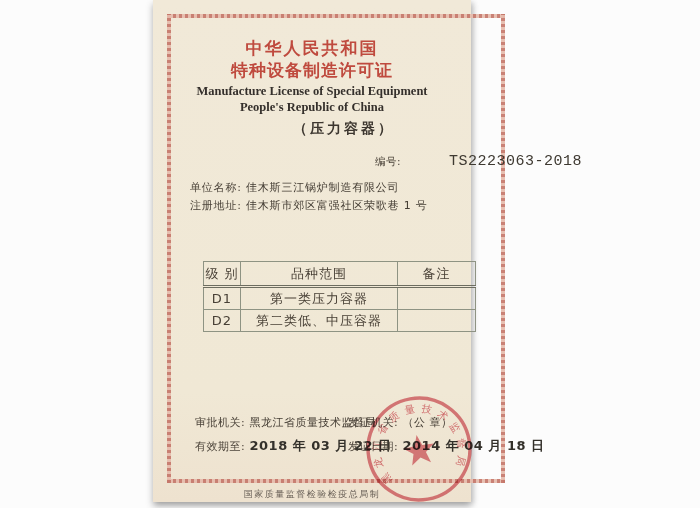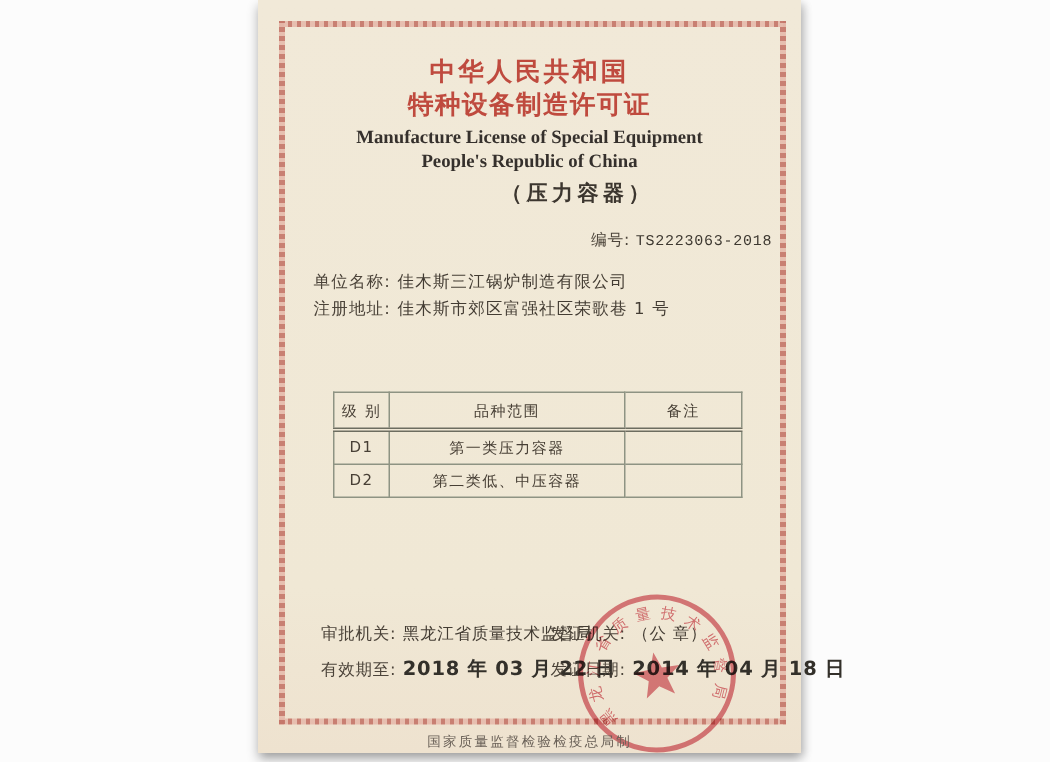--- a/index.html
+++ b/index.html
@@ -6,21 +6,21 @@
   body{
     width:700px;height:508px;
     font-family:"DejaVu Sans","Liberation Sans",sans-serif;
     background:#fcfcfc;
   }
   .stage{
     position:relative;width:700px;height:508px;overflow:hidden;
     background:#fcfcfc;
   }
   .paper{
-    position:absolute;left:172px;top:0;width:362px;height:502px;
+    position:absolute;left:153px;top:0;width:318px;height:502px;
     background:linear-gradient(180deg,var(--paper,#f1e9d8) 0%,#f0e8d5 78%,#eee2cf 100%);
     box-shadow:0 4px 7px rgba(0,0,0,.30), 3px 2px 5px rgba(0,0,0,.10);
   }
   
   .frame{position:absolute;left:14px;top:14px;width:338px;height:469px;}
   .frame .edge{position:absolute;opacity:.92;}
   .frame .bt,.frame .bb{
     left:0;width:100%;height:4px;
     background:repeating-linear-gradient(90deg,var(--border-red,#c5776a) 0 3px,#e6bbac 3px 6px);
   }
@@ -42,26 +42,26 @@
     color:#35302c;font-weight:bold;font-size:12.5px;line-height:15px;
     font-family:"Liberation Serif","DejaVu Serif",serif;
   }
   .subtitle{
     color:#3c362f;font-size:14px;font-weight:bold;letter-spacing:3px;
   }
   .lbl{color:#4c443a;}
   .val{color:#433c33;}
   .line{font-size:11px;letter-spacing:.8px;white-space:nowrap;}
   .numline{font-size:10.5px;letter-spacing:.5px;color:#4c443a;white-space:nowrap;}
-  .numline .num{font-family:"Liberation Mono","DejaVu Sans Mono",monospace;font-size:10px;color:#3e3931;}
+  .numline .num{font-family:"Liberation Mono","DejaVu Sans Mono",monospace;font-size:15px;color:#3e3931;margin-left:44px;}
   .statement{font-size:11px;color:#45403a;letter-spacing:.6px;white-space:nowrap;}
 
   table.scope{
     border-collapse:collapse;table-layout:fixed;
-    width:272px;font-size:10px;color:#473f35;padding-left:20px;
+    width:272px;font-size:13px;color:#473f35;padding-left:20px;
   }
   table.scope td,table.scope th{
     border:1px solid #8e9383;text-align:center;vertical-align:middle;
     padding:0;font-weight:normal;letter-spacing:1px;overflow:hidden;white-space:nowrap;
   }
   table.scope{border:1.5px solid #45443c;}
   table.scope th{height:23px;border-bottom:3px double #6d6d60;}
   table.scope td{height:21px;}
   table.scope .c0{width:37px;} table.scope .c1{width:157px;} table.scope .c2{width:78px;}
 

